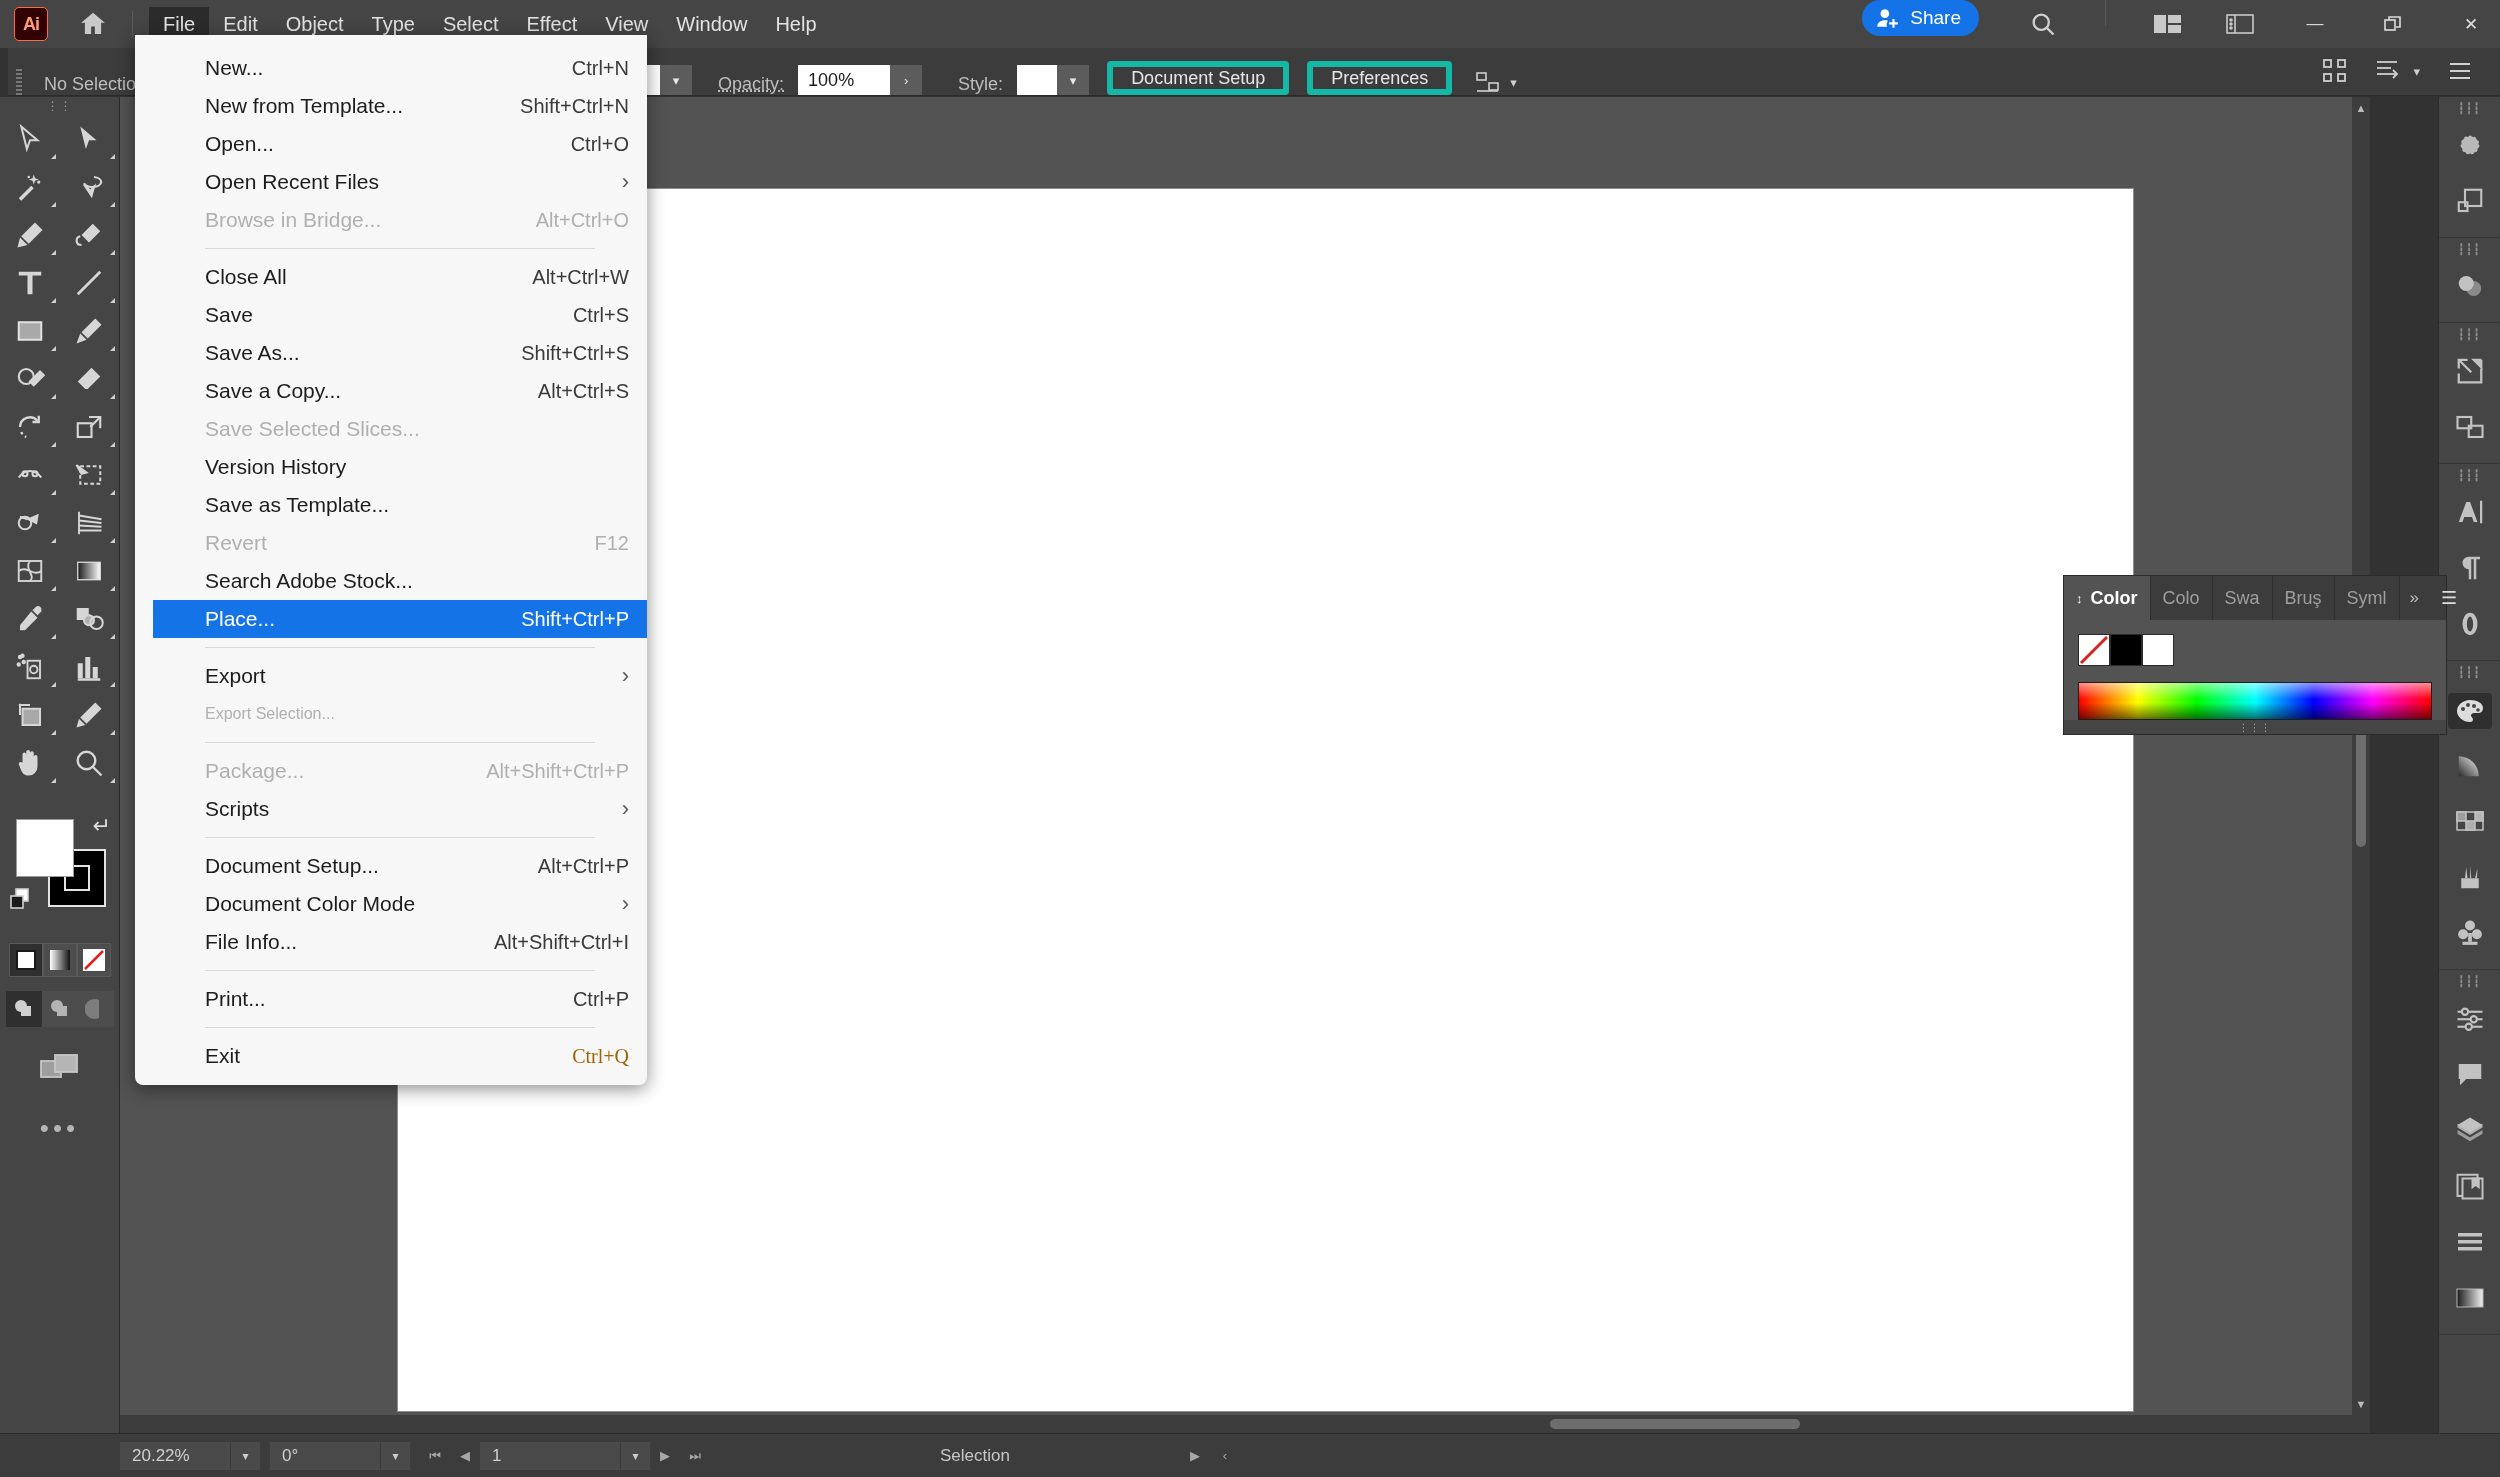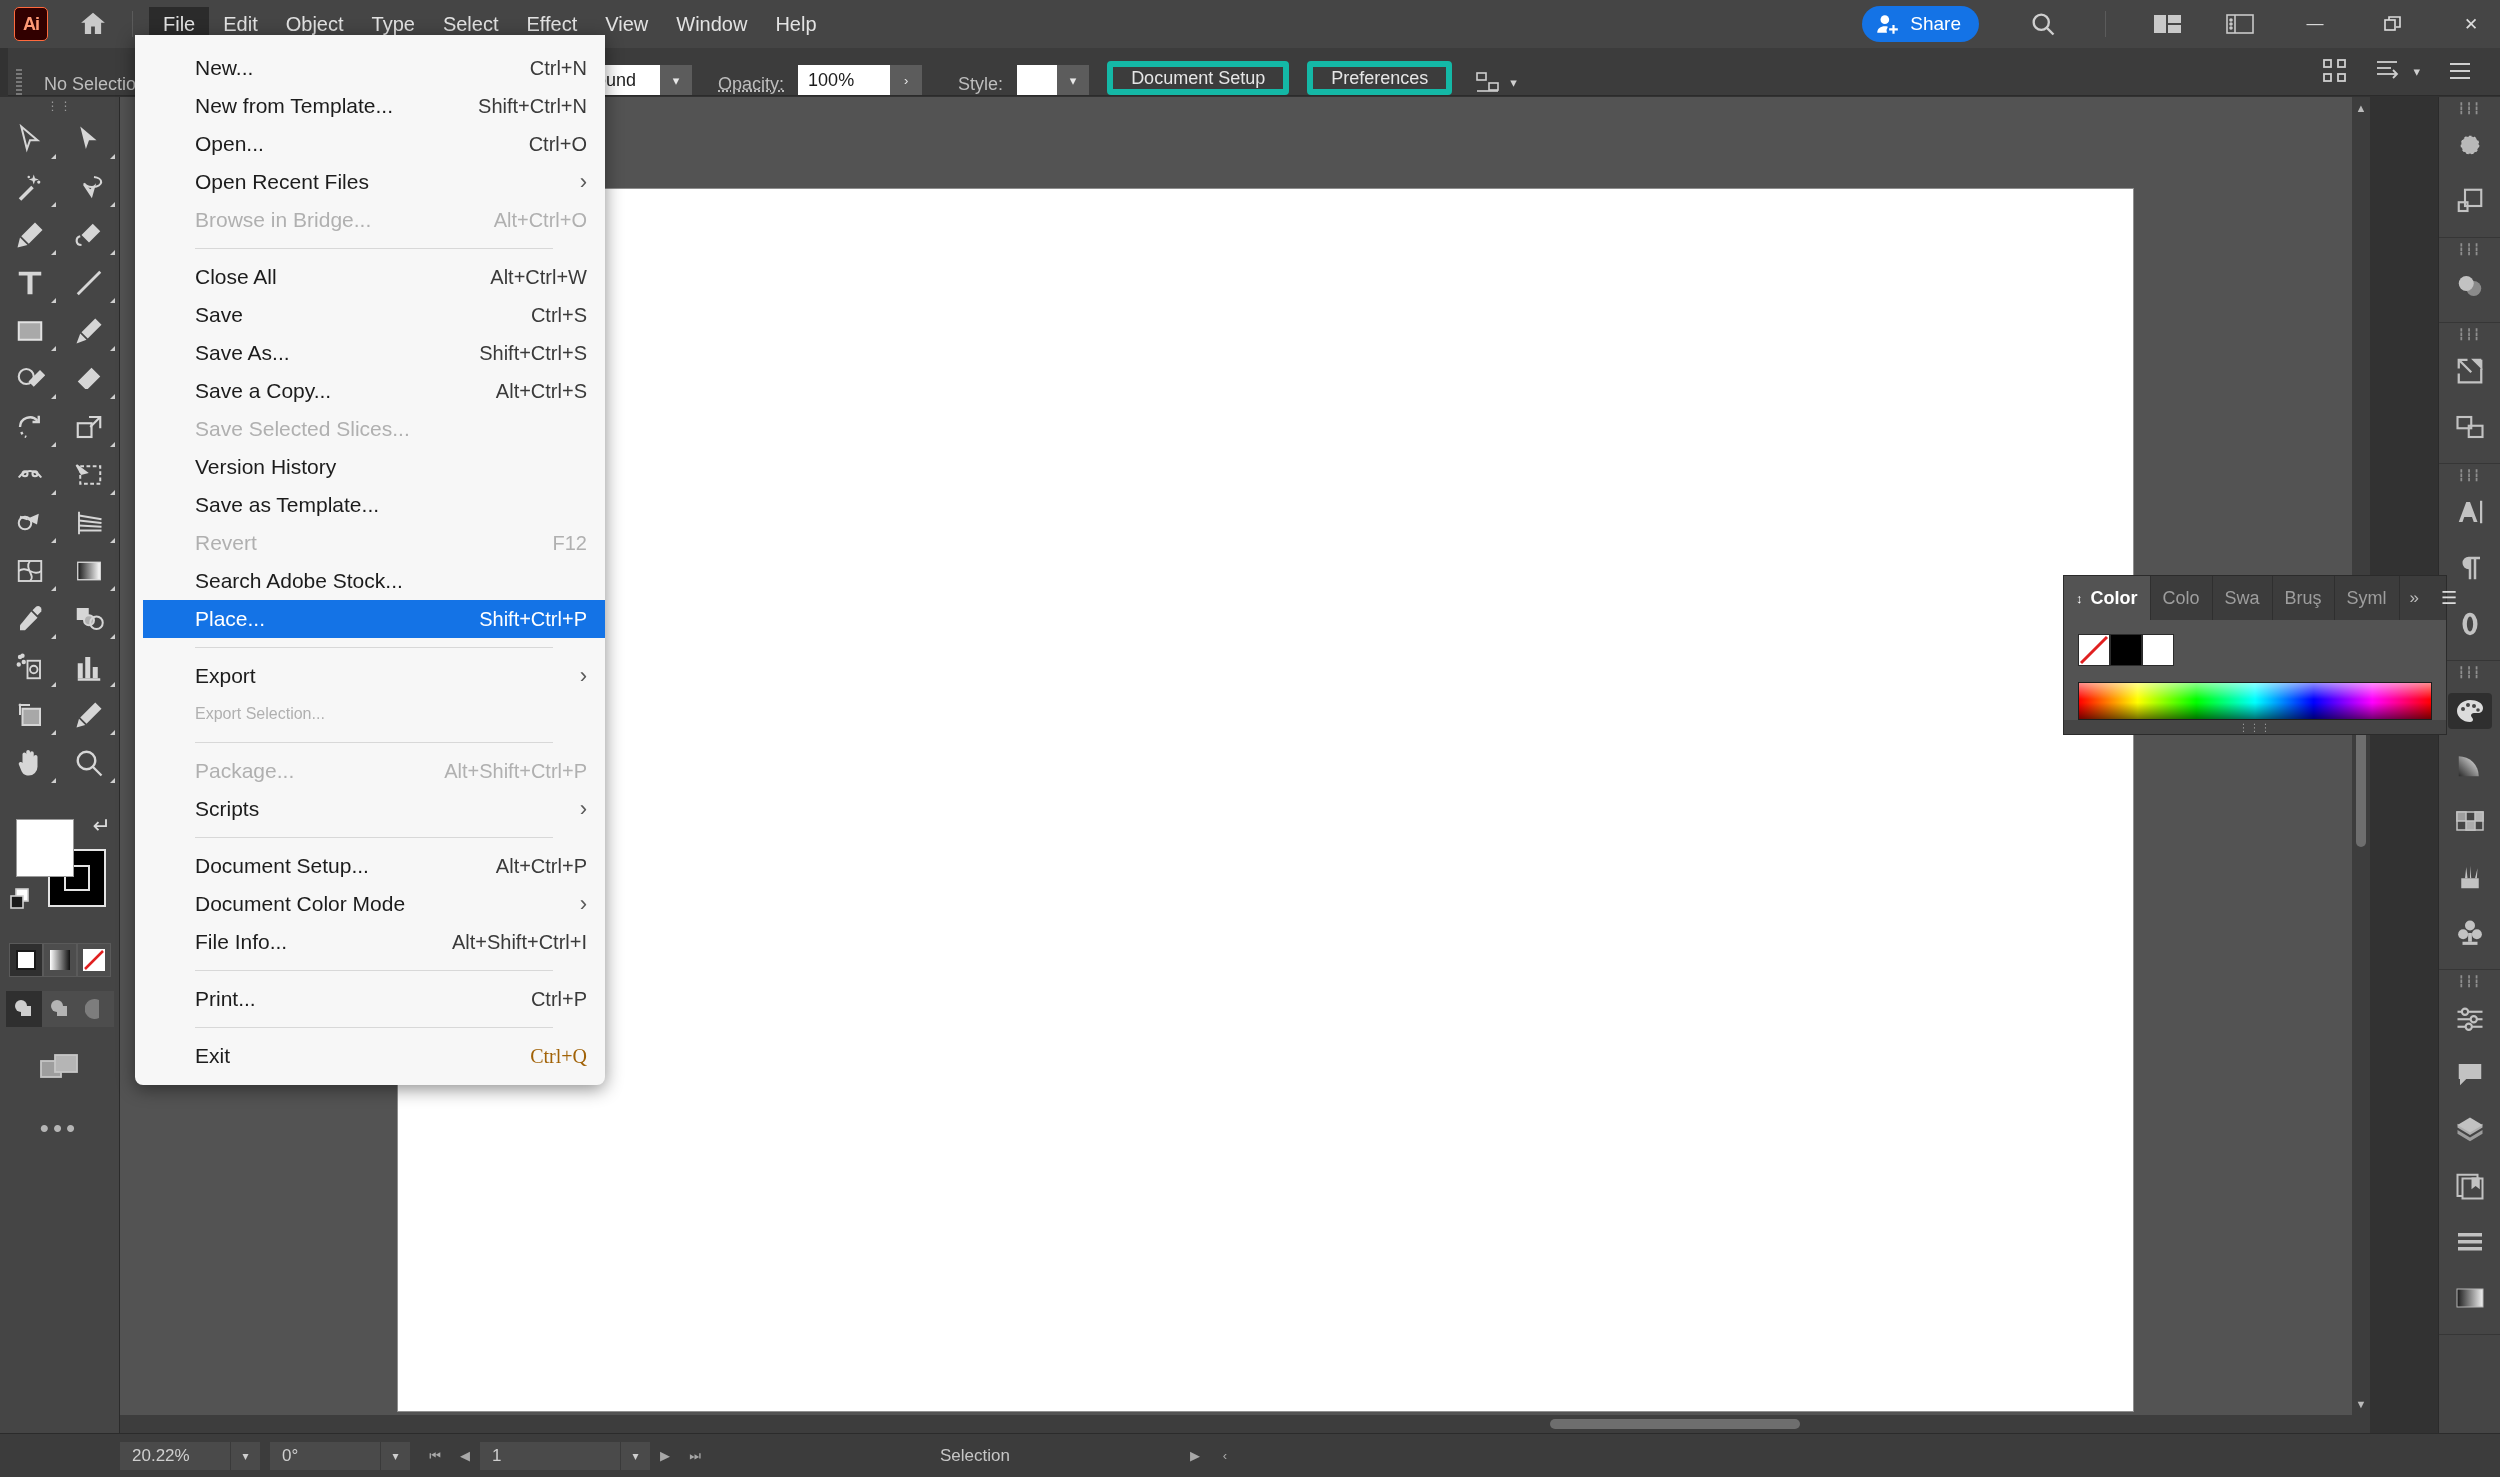--- a/index.html
+++ b/index.html
@@ -13,21 +13,21 @@
     background:#310000; border:1px solid #ff6a3d; color:#ff9a76;
     font-size:18px; font-weight:bold; display:flex; align-items:center;
     justify-content:center; letter-spacing:-1px; }
   .home-btn { width:46px; height:48px; display:flex; align-items:center;
     justify-content:center; margin-left:22px; }
   .mb-sep { width:1px; height:26px; background:#5b5b5b; margin:0 16px; }
   .menu-items { display:flex; align-items:center; height:48px; }
   .menu-item { padding:0 14px; height:34px; line-height:34px; font-size:20px;
     color:#e2e2e2; cursor:default; }
   .menu-item.active { background:#2b2b2b; }
-  .mb-right { margin-left:auto; display:flex; align-items:center; height:48px;gap:20px; }
+  .mb-right { margin-left:auto; display:flex; height:48px;gap:20px; }
   .share-btn { display:flex; align-items:center; gap:10px; background:#1473e6;
     border-radius:18px; height:36px; padding:0 18px 0 12px; color:#fff;
     font-size:19px; margin-right:18px; }
   .icon-btn { width:52px; height:48px; display:flex; align-items:center;
     justify-content:center; }
   .win-btn { width:58px; height:48px; display:flex; align-items:center;
     justify-content:center; font-size:17px; color:#dcdcdc; }
 
   
   .controlbar { position:absolute; left:8px; top:48px; width:2500px; height:48px;
@@ -747,23 +747,23 @@
   <div class="sb-drop">▾</div>
   <div class="sb-nav">▶</div>
   <div class="sb-nav">⏭</div>
   <div style="width:230px"></div>
   <div class="sb-text">Selection</div>
   <div style="width:170px"></div>
   <div class="sb-nav">▶</div>
   <div class="sb-nav">‹</div>
 </div>
 
-<div id="file-menu" style="position:absolute;left:135px;top:35px;width:470px;background:#f7f7f7;
+<div id="file-menu" style="position:absolute;left:135px;top:35px;width:512px;background:#f7f7f7;
             box-shadow:0 4px 18px rgba(0,0,0,.45);border-radius:0 0 8px 8px;
-            padding:14px 0 10px 8px;z-index:50;">
+            padding:14px 0 10px 18px;z-index:50;">
     <div style="display: flex; align-items: center; height: 38px; padding: 0px 18px 0px 52px; font-size: 21px; color: rgb(28, 28, 28);">
       <span>New...</span>
       <span style="margin-left: auto; font-size: 20px; color: rgb(58, 58, 58);">Ctrl+N</span>
     </div>
     <div style="display: flex; align-items: center; height: 38px; padding: 0px 18px 0px 52px; font-size: 21px; color: rgb(28, 28, 28);">
       <span>New from Template...</span>
       <span style="margin-left: auto; font-size: 20px; color: rgb(58, 58, 58);">Shift+Ctrl+N</span>
     </div>
     <div style="display: flex; align-items: center; height: 38px; padding: 0px 18px 0px 52px; font-size: 21px; color: rgb(28, 28, 28);">
       <span>Open...</span>

